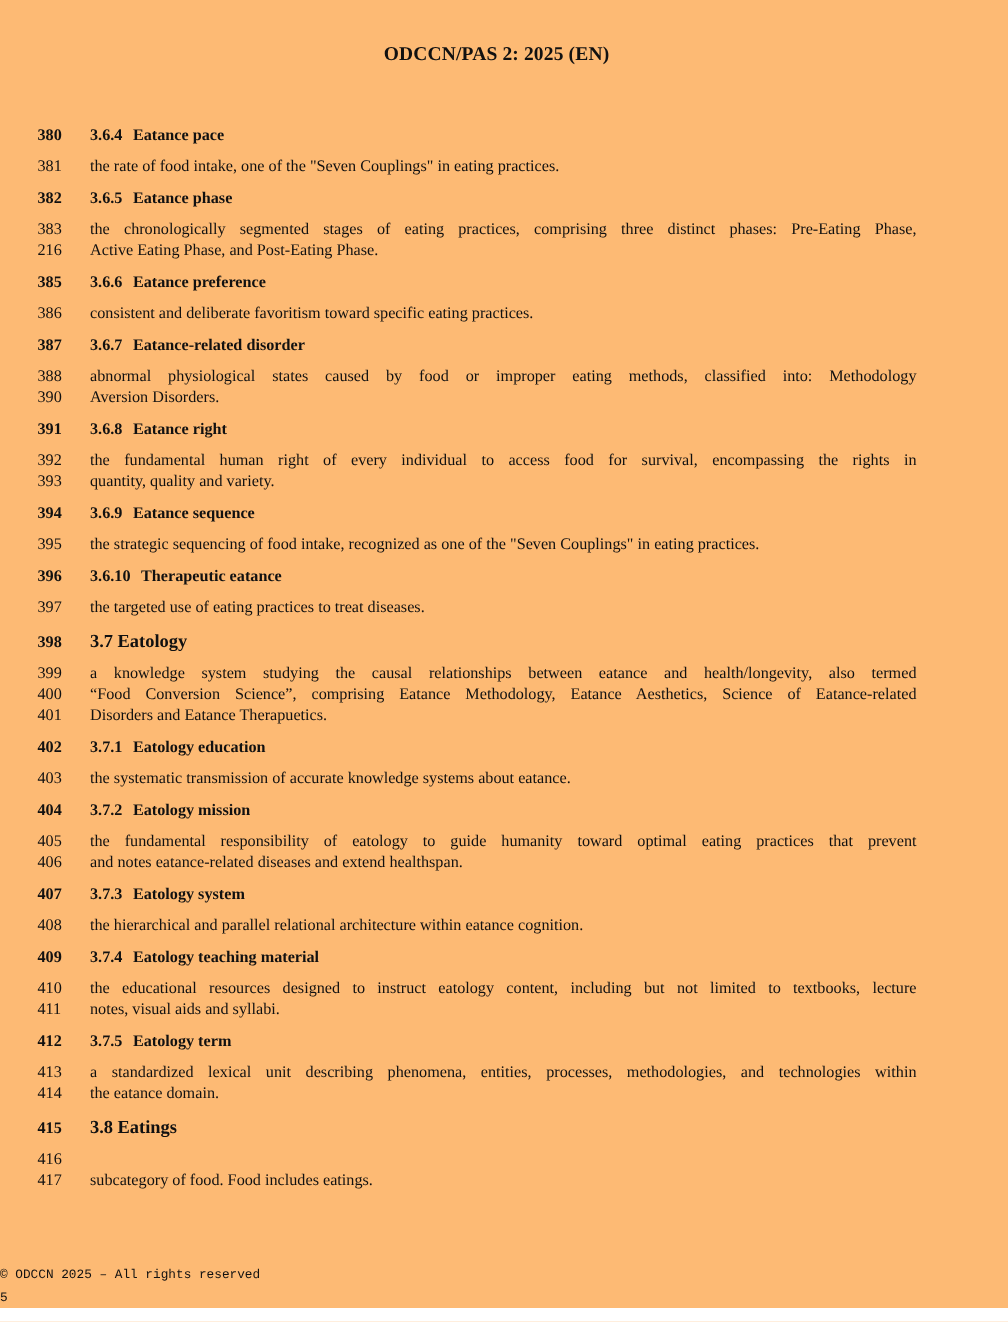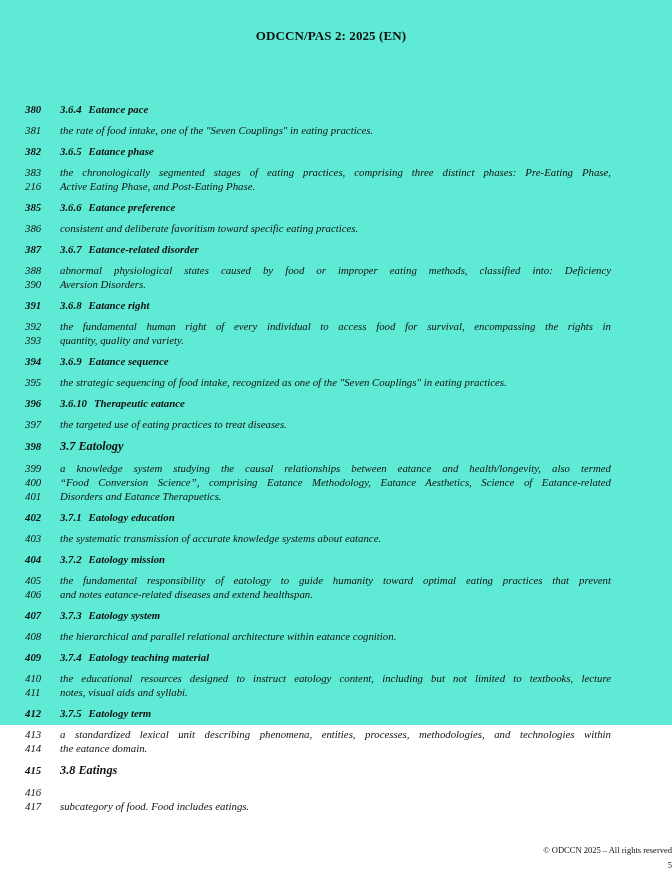--- a/index.html
+++ b/index.html
@@ -5,36 +5,35 @@
   html, body { margin: 0; padding: 0; background: #ffffff; }
   body {
     width: 672px; height: 881px;
     font-family: "Liberation Serif", "DejaVu Serif", serif;
     color: #111111;
     position: relative;
     overflow: hidden;
   }
   .page {
     position: relative;
-    width: 672px; height: 725px;
-    background: #5eead4;
+    width: 672px; height: 872px;
+    background: #fdba74;
     box-sizing: border-box;
     padding: 28px 0 0 25px;
   }
   .doc-title {
     width: 612px;
     text-align: center;
     font-weight: bold;
     font-size: 13px;
     letter-spacing: 0.1px;
   }
   .content {
-    margin-top: 58px;
+    margin-top: 39px;
     width: 622px;
-    font-style: italic;
   }
   .row { display: flex; align-items: baseline; }
   .num {
     flex: none;
     width: 35px;
     font-size: 10.8px;
     line-height: 14px;
   }
   .text {
     flex: none;
@@ -50,21 +49,22 @@
   .hrow { margin-bottom: 7px; font-weight: bold; }
   .hrow .htext { flex: none; width: 551px; }
   .hrow.h3 .htext { font-size: 10.8px; line-height: 14px; }
   .hrow.h3 .sec { margin-right: 7px; }
   .hrow.h2 .htext { font-size: 12.3px; line-height: 16px; }
   .hrow.h2 .sec { margin-right: 3px; text-align: center; }
   .footer {
     position: absolute;
     left: 0; top: 845px;
     width: 672px;
-    text-align: right;
+    text-align: left;
+    font-family: Liberation Mono, monospace;
   }
   .copyright { font-size: 8.5px; line-height: 11px; }
   .page-num { font-size: 8.5px; line-height: 11px; margin-top: 4px; }
 </style>
 </head>
 <body>
 
 <div class="page">
 
   <div class="doc-title">ODCCN/PAS 2: 2025 (EN)</div>
@@ -104,21 +104,21 @@
     <span class="text">consistent and deliberate favoritism toward specific eating practices.</span>
   </div>
       </div>
       <div class="row hrow h3">
     <span class="num">387</span>
     <span class="htext"><span class="sec">3.6.7</span><span class="stitle">Eatance-related disorder</span></span>
   </div>
       <div class="block">
         <div class="row">
     <span class="num">388</span>
-    <span class="text j">abnormal physiological states caused by food or improper eating methods, classified into: Deficiency</span>
+    <span class="text j">abnormal physiological states caused by food or improper eating methods, classified into: Methodology</span>
   </div>
         <div class="row">
     <span class="num">390</span>
     <span class="text">Aversion Disorders.</span>
   </div>
       </div>
       <div class="row hrow h3">
     <span class="num">391</span>
     <span class="htext"><span class="sec">3.6.8</span><span class="stitle">Eatance right</span></span>
   </div>

